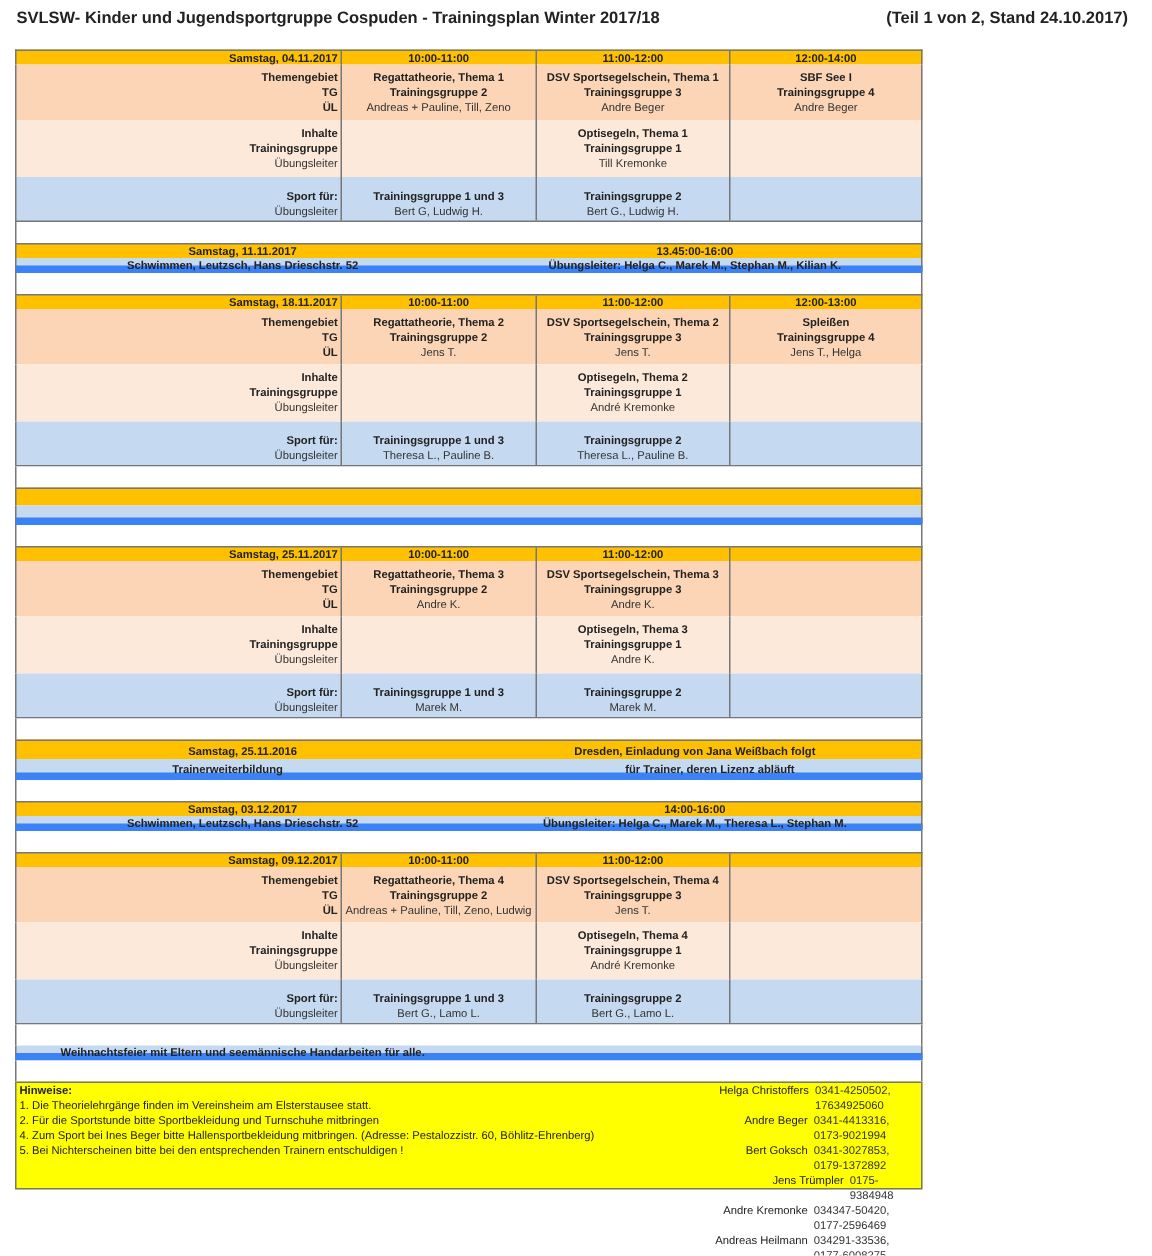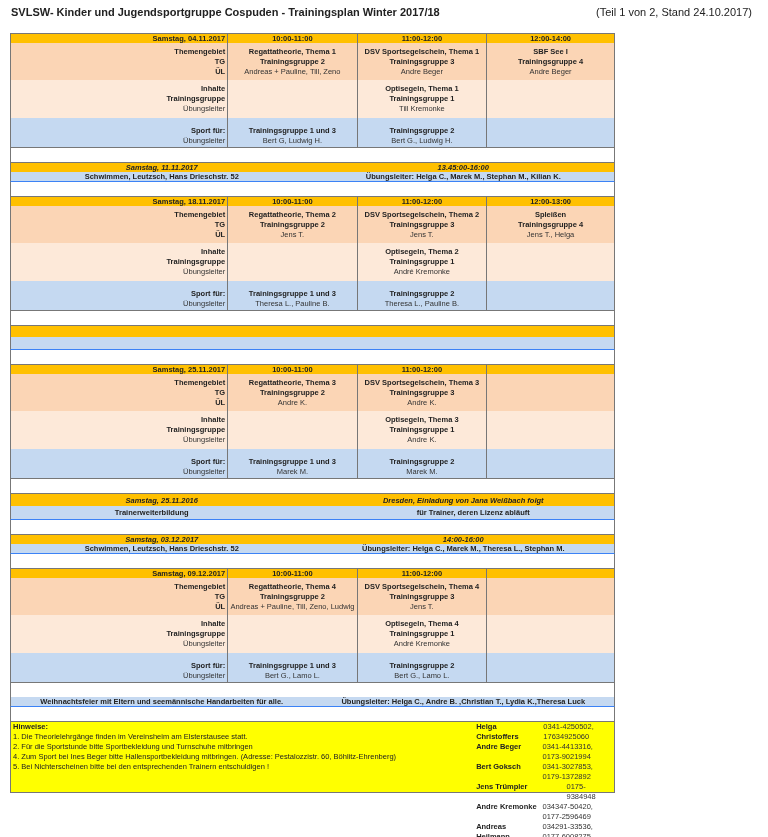--- a/index.html
+++ b/index.html
@@ -1,45 +1,45 @@
 <!DOCTYPE html>
 <html><head>
 <meta charset="utf-8">
 <style>
   html, body { margin:0; padding:0; background:#fff; }
   body { width:768px; height:837px; position:relative; overflow:hidden;
          font-family:"Liberation Sans", sans-serif; font-size:8px; color:#222; }
   .title { position:absolute; top:6px; left:11px; font-size:11px; font-weight:bold; }
-  .title-right { position:absolute; top:6px; right:16px; font-size:11px; font-weight:normal; }
+  .title-right { position:absolute; top:6px; right:16px; font-size:11px; font-weight:bold; }
   .sheet { position:absolute; left:10px; top:33px; width:605px; }
   .row { display:flex; width:100%; box-sizing:border-box; border-left:1px solid #777; border-right:1px solid #777; }
   .hdr { background:#ffc000; height:10px; border-top:1px solid #777; }
   .hdr .c { font-weight:bold; line-height:10px; text-align:center; font-size:7.5px; }
   .c { box-sizing:border-box; }
   .c1 { width:268px; border-right:1px solid #777; }
   .c2 { width:160px; border-right:1px solid #777; }
   .c3 { width:160px; border-right:1px solid #777; }
   .c4 { width:157px; }
   .hdr .c1 { text-align:right; padding-right:2px; }
   .themen { background:#fbd5b5; height:37px; }
   .inhalte { background:#fde9d9; height:38px; }
   .sport { background:#c5d9f1; height:30px; border-bottom:1px solid #777; }
   .cell { display:flex; flex-direction:column; justify-content:center; align-items:center; line-height:10px; text-align:center; font-size:7.5px; }
   .lbl { display:flex; flex-direction:column; justify-content:center; align-items:flex-end; line-height:10px; padding-right:2px; font-size:7.5px; }
   .b { font-weight:bold; }
   .n { color:#333; }
   .blank { background:#fff; height:14px; }
-  .span-hdr { background:#ffc000; height:10px; border-top:1px solid #777;font-style:italic; }
-  .span-blue { background:#c5d9f1; height:10px; border-bottom:1px solid #3b82f6; }
+  .span-hdr { background:#ffc000; height:10px; border-top:1px solid #777; }
+  .span-blue { background:#c5d9f1; height:10px; border-bottom:5px solid #3b82f6; }
   .half { width:50%; text-align:center; font-size:7.5px; font-weight:bold; line-height:10px; }
   .hinweise { background:#ffff00; border:1px solid #777; display:flex; height:70px;gap:24px; }
   .hin-left { width:500px; padding-left:2px; font-size:7.5px; line-height:10px; }
   .hin-right { flex:1; font-size:7.5px; line-height:10px; }
   .contact { display:flex; }
-  .cname { width:88px; text-align:left; font-weight:bold; padding-right:4px; }
+  .cname { width:88px; text-align:right; font-weight:normal; padding-right:4px; }
   .ctel { color:#333; }
 </style>
 </head>
 <body>
 
 <div class="title">SVLSW- Kinder und Jugendsportgruppe Cospuden - Trainingsplan Winter 2017/18</div>
 <div class="title-right">(Teil 1 von 2, Stand 24.10.2017)</div>
 
 <div class="sheet">
 
@@ -322,21 +322,20 @@
         <span class="b">Trainingsgruppe 2</span>
         <span class="n">Bert G., Lamo L.</span>
       </div>
       <div class="c c4 cell"></div>
     </div>
   </div>
   <div class="row blank"></div>
 
   <div class="row span-blue">
     <div class="half">Weihnachtsfeier mit Eltern und seemännische  Handarbeiten für alle.</div>
-    <div class="half">Übungsleiter: Helga C., Andre B. ,Christian T., Lydia K.,Theresa Luck</div>
   </div>
   <div class="row blank"></div>
 
   <div class="hinweise">
     <div class="hin-left">
       <div class="b">Hinweise:</div>
       <div>1. Die Theorielehrgänge finden im Vereinsheim am Elsterstausee statt.</div>
       <div>2. Für die Sportstunde bitte Sportbekleidung und Turnschuhe mitbringen</div>
       <div>4. Zum Sport bei Ines Beger bitte Hallensportbekleidung mitbringen. (Adresse: Pestalozzistr. 60, Böhlitz-Ehrenberg)</div>
       <div>5. Bei Nichterscheinen bitte bei den entsprechenden Trainern entschuldigen !</div>

